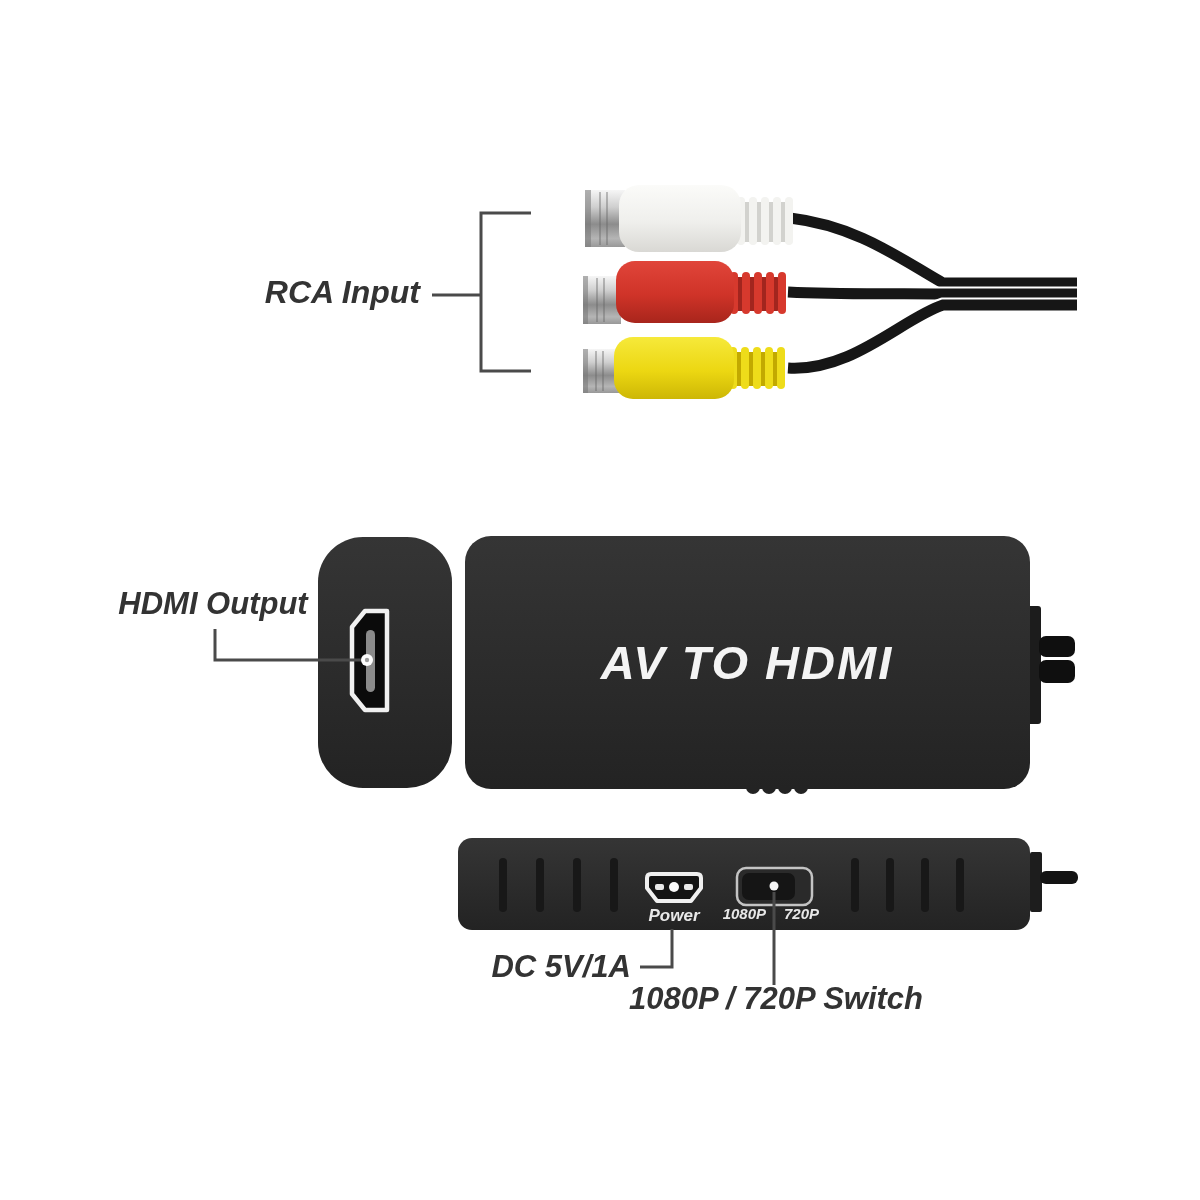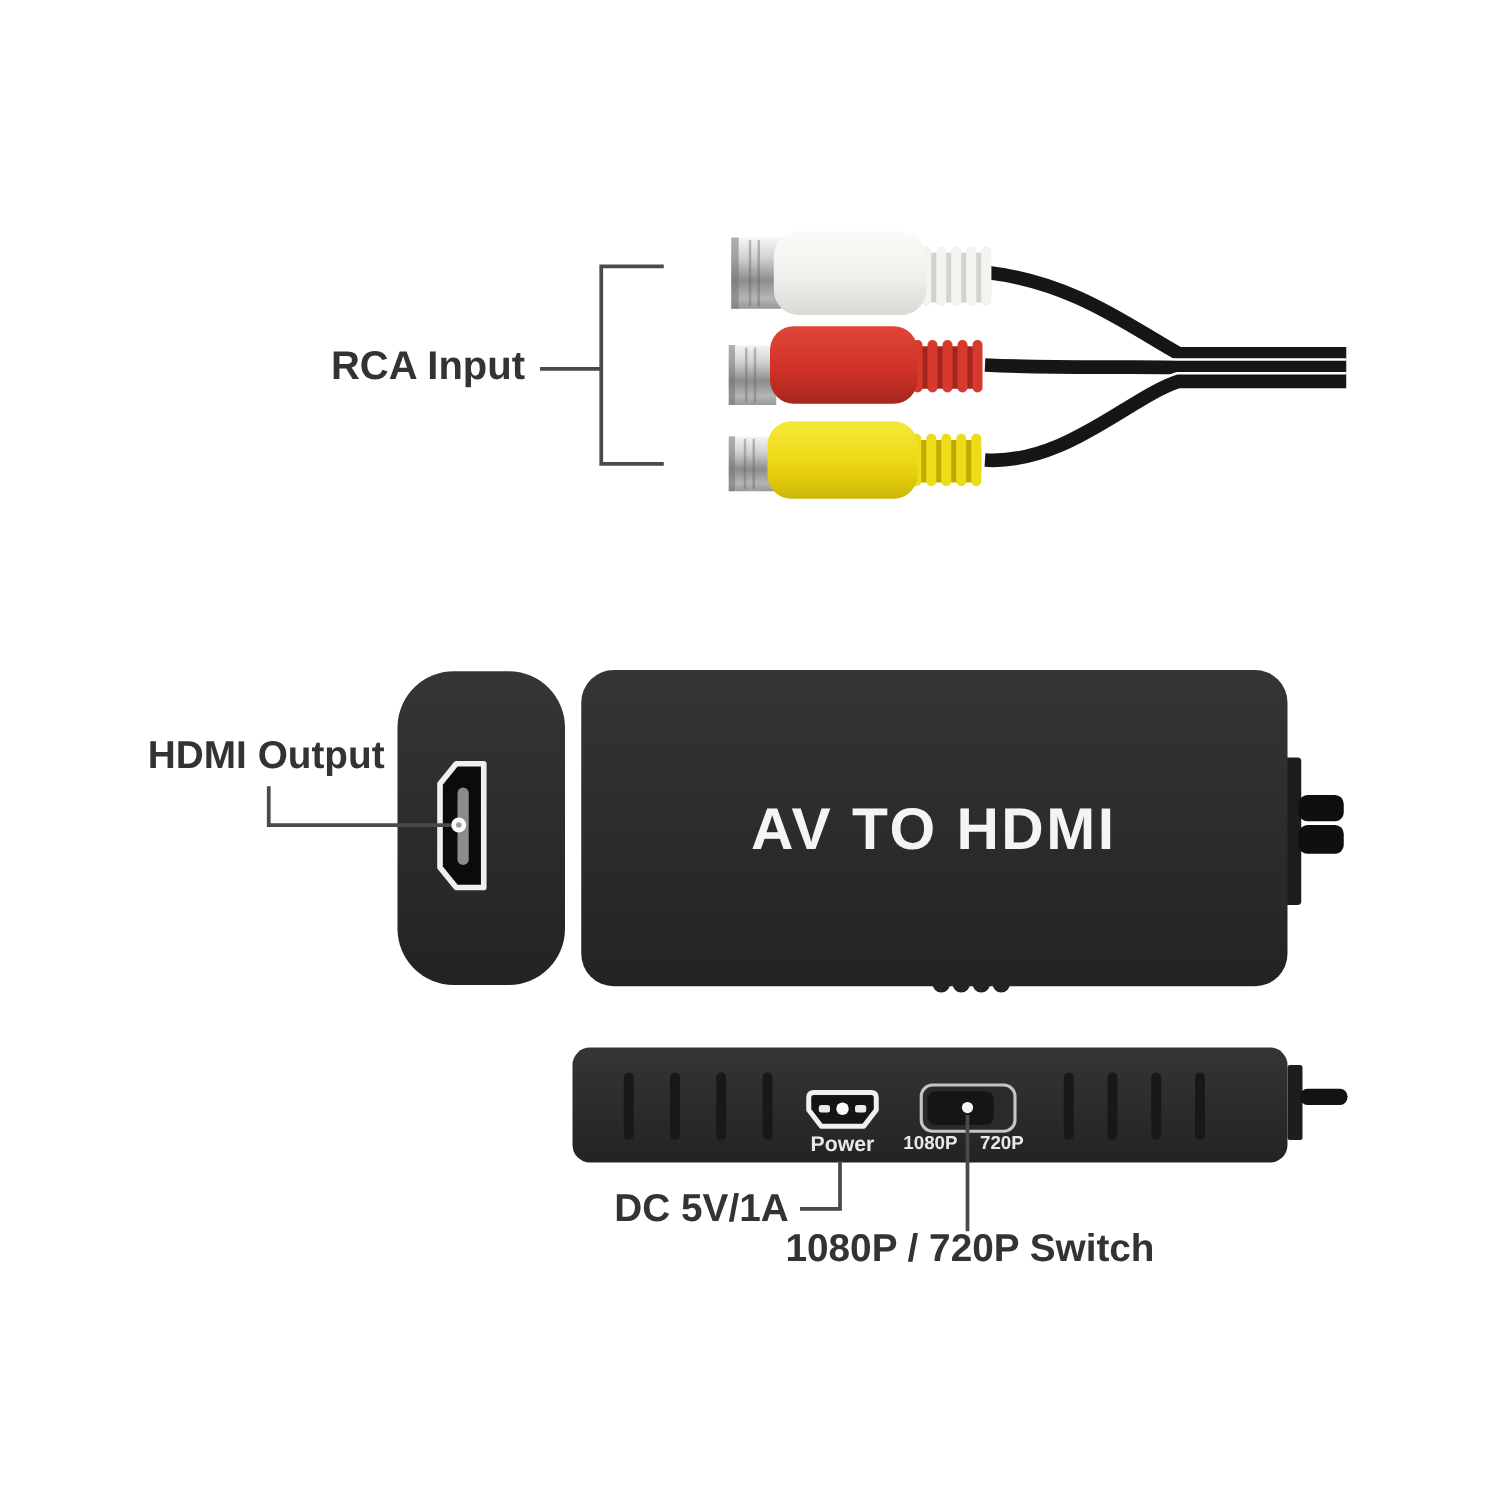--- a/index.html
+++ b/index.html
@@ -3,20 +3,21 @@
 <meta charset="utf-8">
 <style>
   html, body { margin: 0; padding: 0; background: #ffffff; }
   .canvas {
     position: relative;
     width: 1200px;
     height: 1200px;
     background: #ffffff;
     overflow: hidden;
     font-family: "Liberation Sans", "DejaVu Sans", sans-serif;
+    font-style: italic;
   }
   svg { position: absolute; inset: 0; }
   text {
     font-family: "Liberation Sans", "DejaVu Sans", sans-serif;
   }
   .ann-label { font-size: 31px; font-weight: 600; fill: #333333; }
   .ann-label-big { font-size: 32px; font-weight: 600; fill: #333333; }
   .ann-line { stroke: #4a4a4a; stroke-width: 3; fill: none; }
   .device-label { fill: #e8e8e8; font-weight: 700; }
   .title-label { fill: #f4f4f4; font-weight: 700; letter-spacing: 2px; font-size: 47px; }

